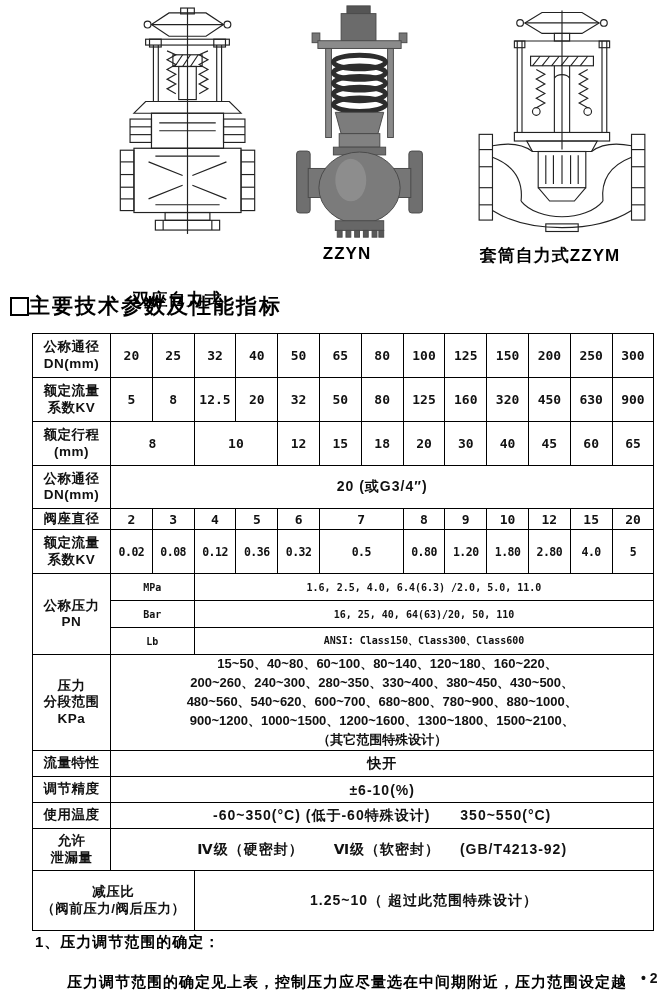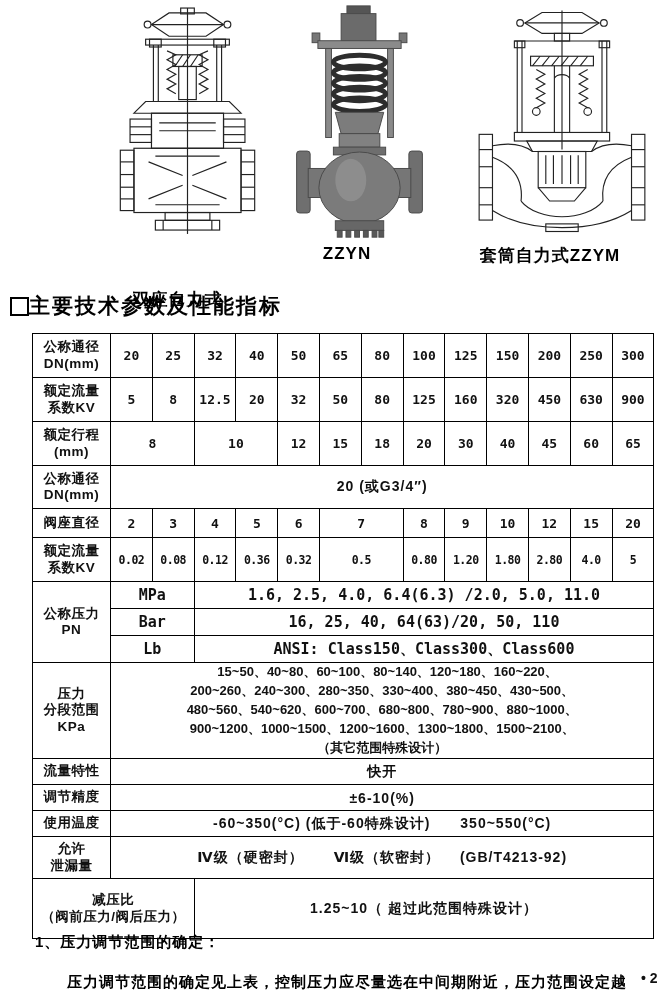--- a/index.html
+++ b/index.html
@@ -23,27 +23,27 @@
     position: absolute; left: 32px; top: 333px; width: 621px;
     border-collapse: collapse; table-layout: fixed;
   }
   table.params td {
     border: 1.5px solid #000; text-align: center; vertical-align: middle;
     padding: 0; overflow: hidden;
   }
   .lbl { font-weight: 700; font-size: 13.5px; white-space: pre-line; line-height: 1.2; letter-spacing: 0.5px; }
   .num { font-family: "DejaVu Sans Mono", monospace; font-weight: 700; font-size: 13px; }
   .num-s { font-family: "DejaVu Sans Mono", monospace; font-weight: 700; font-size: 11.5px; letter-spacing: -0.5px; }
-  .mono { font-family: "DejaVu Sans Mono", monospace; font-weight: 700; font-size: 15px; }
+  .mono { font-family: "DejaVu Sans Mono", monospace; font-weight: 700; font-size: 10px; }
   .cjk { font-weight: 700; font-size: 14px; letter-spacing: 1px; }
   .range-val {
     text-align: left; white-space: pre; font-weight: 700; font-size: 13px;
     line-height: 1.45; padding-left: 42px; font-family: "Liberation Sans", sans-serif;
   }
-  tr.rh44 { height: 44px; } tr.rh43 { height: 43px; } tr.rh25 { height: 29px; }
+  tr.rh44 { height: 44px; } tr.rh43 { height: 43px; } tr.rh25 { height: 21px; }
   tr.rh27 { height: 27px; } tr.rh96 { height: 96px; } tr.rh26 { height: 26px; }
   tr.rh42 { height: 42px; } tr.rh57 { height: 60px; }
   .notes { position: absolute; left: 35px; top: 933px; width: 615px; font-weight: 700; font-size: 15px; color: #000; }
   .notes .n1 { margin: 0 0 18px 0; letter-spacing: 1px; }
   .notes .n2 { margin: 0 0 0 32px; white-space: pre-line; line-height: 1.65; letter-spacing: 1px; }
   .page-marker { position: absolute; left: 641px; top: 970px; font-size: 14px; font-weight: 700; white-space: nowrap; }
   svg { display: block; }
 </style>
 </head>
 <body>

